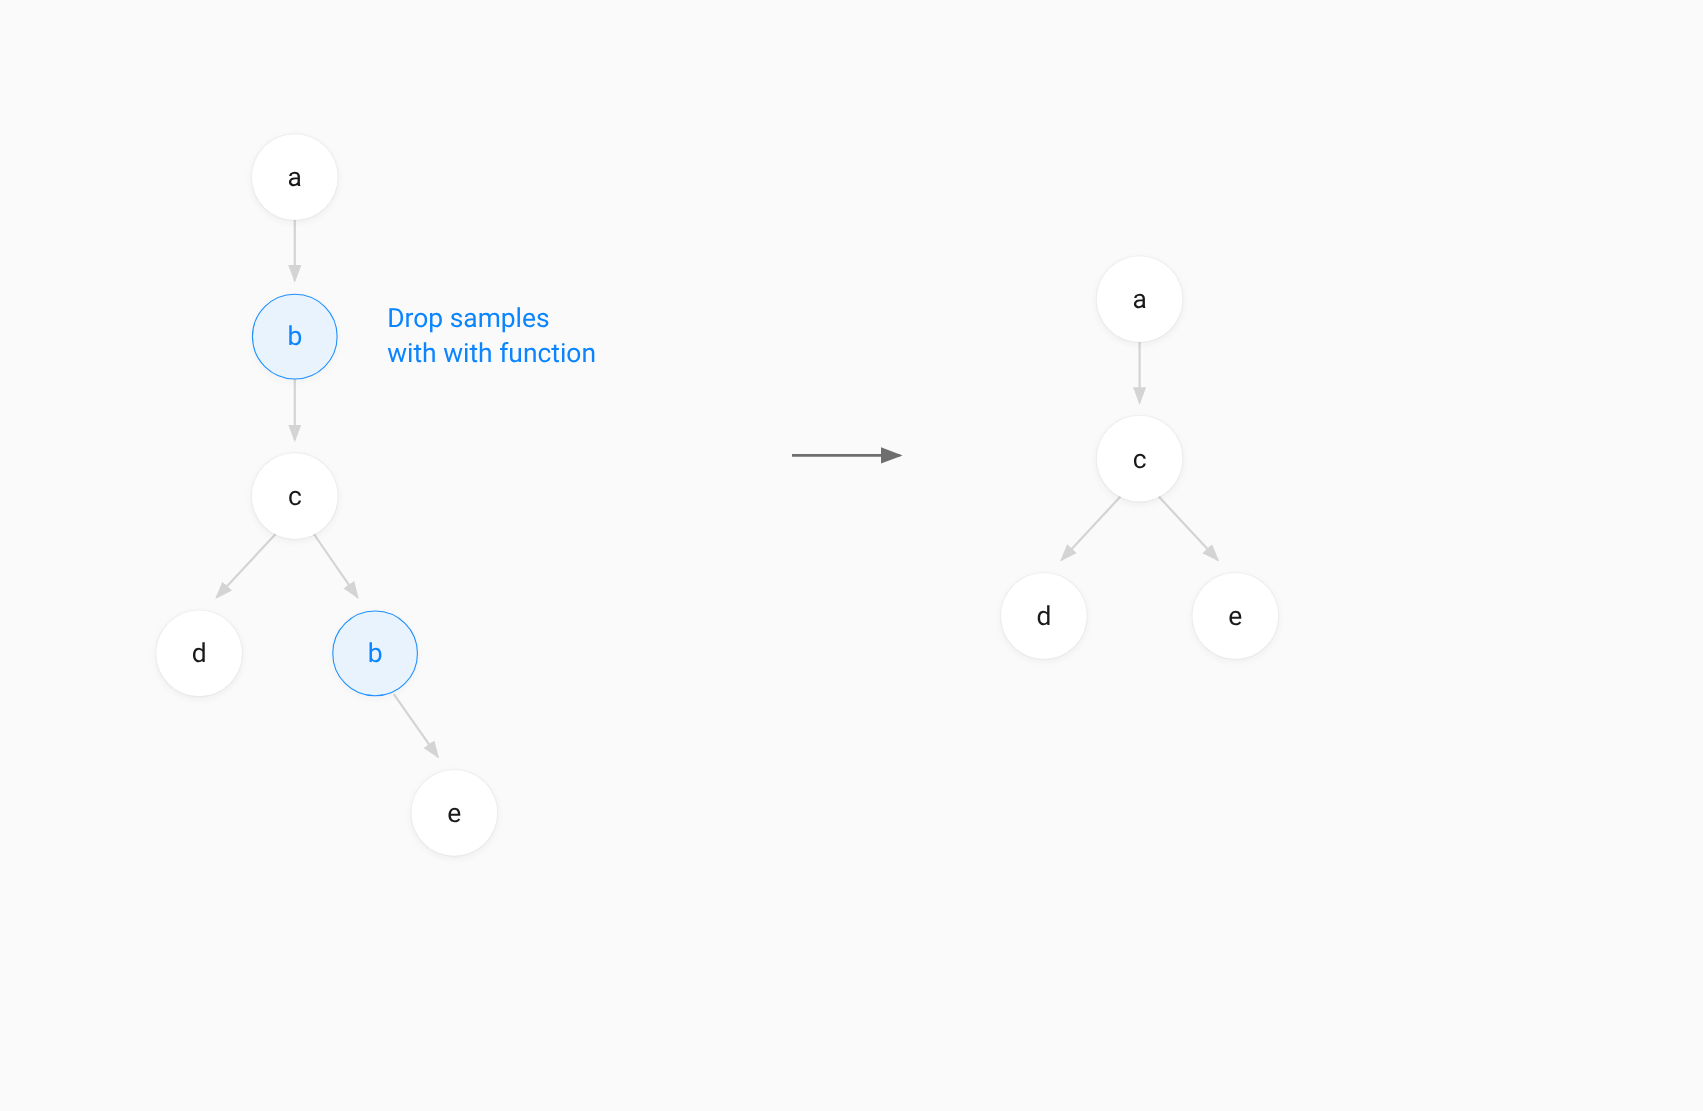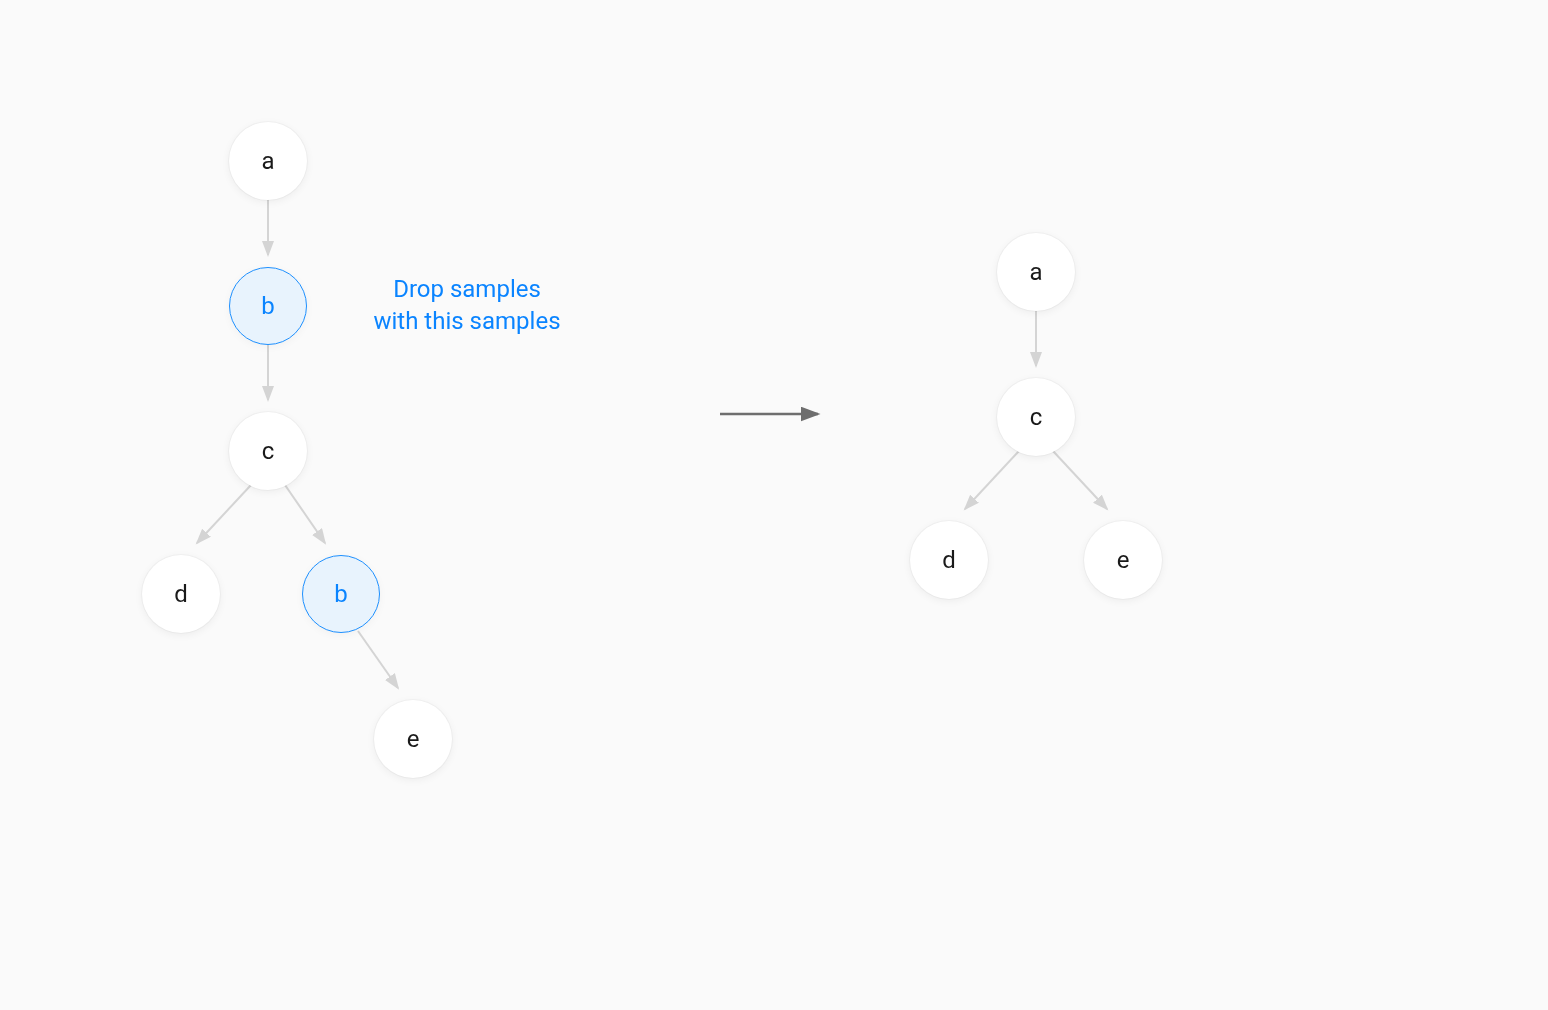--- a/index.html
+++ b/index.html
@@ -31,21 +31,21 @@
       background: #e8f3fd;
       border: 1.5px solid #1E90FF;
       color: #0a84ff;
       box-shadow: 0 2px 8px rgba(0,0,0,0.04);
     }
     .annotation {
       position: absolute;
       color: #0a84ff;
       font-size: 24px;
       line-height: 1.35;
-      text-align: center;
+      text-align: left;
       font-weight: 400;
     }
     svg.connectors {
       position: absolute;
       top: 0;
       left: 0;
       width: 1548px;
       height: 1010px;
       pointer-events: none;
     }
@@ -96,21 +96,21 @@
 </div>
 <div class="node highlighted" style="left:302px; top:555px;">
   <span>b</span>
 </div>
 <div class="node" style="left:374px; top:700px;">
   <span>e</span>
 </div>
 
 <div class="annotation" style="left:352px; top:273px; width:230px;">
   <span>Drop samples</span><br>
-  <span>with this samples</span>
+  <span>with with function</span>
 </div>
 
 <div class="node" style="left:997px; top:233px;">
   <span>a</span>
 </div>
 <div class="node" style="left:997px; top:378px;">
   <span>c</span>
 </div>
 <div class="node" style="left:910px; top:521px;">
   <span>d</span>

